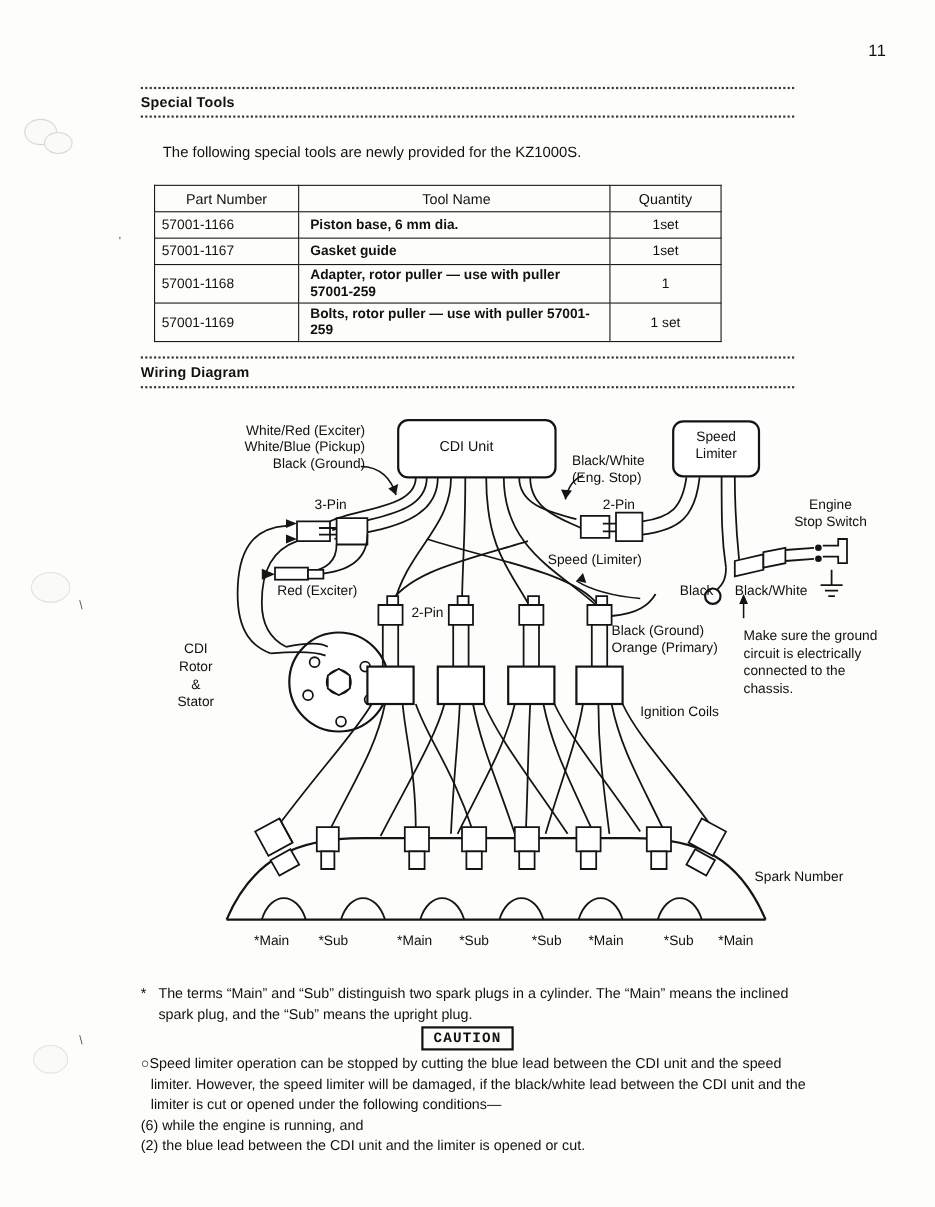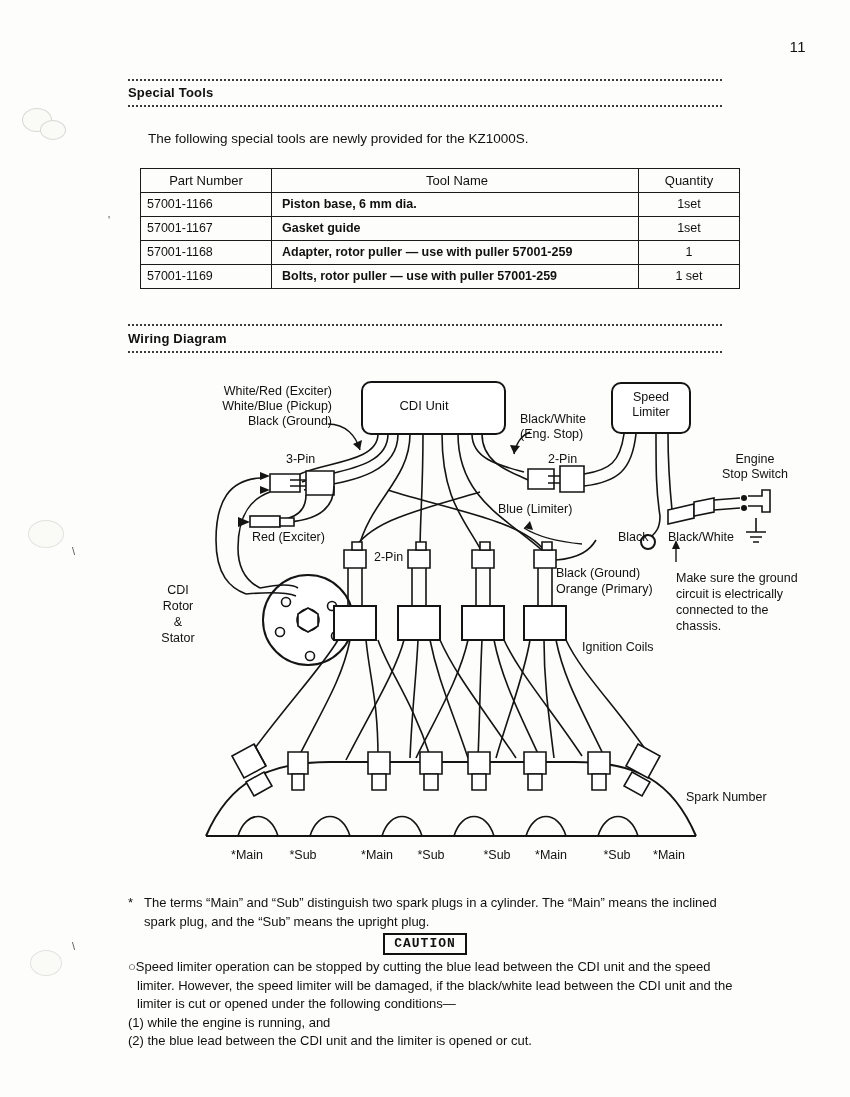--- a/index.html
+++ b/index.html
@@ -48,21 +48,21 @@
     position: absolute;
     left: 148px;
     top: 131px;
     font-size: 13.5px;
   }
   
   table.tools {
     position: absolute;
     left: 140px;
     top: 168px;
-    width: 600px;
+    width: 516px;
     border-collapse: collapse;
     font-size: 12.5px;
   }
   table.tools th, table.tools td {
     border: 1px solid #1a1a1a;
     padding: 2px 6px;
     height: 19px;
     line-height: 15px;
   }
   table.tools th {
@@ -369,21 +369,21 @@
     <div class="dlabel r" style="left:66px;top:14px;width:146px;"><span>White/Red (Exciter)
 White/Blue (Pickup)
 Black (Ground)</span></div>
     <div class="dlabel c" style="left:252px;top:28px;width:104px;font-size:13px;"><span>CDI Unit</span></div>
     <div class="dlabel c" style="left:496px;top:20px;width:70px;"><span>Speed
 Limiter</span></div>
     <div class="dlabel" style="left:400px;top:42px;width:110px;"><span>Black/White
 (Eng. Stop)</span></div>
     <div class="dlabel" style="left:166px;top:82px;"><span>3-Pin</span></div>
     <div class="dlabel" style="left:428px;top:82px;"><span>2-Pin</span></div>
-    <div class="dlabel" style="left:378px;top:132px;"><span>Blue (Limiter)</span></div>
+    <div class="dlabel" style="left:378px;top:132px;"><span>Speed (Limiter)</span></div>
     <div class="dlabel c" style="left:588px;top:82px;width:94px;"><span>Engine
 Stop Switch</span></div>
     <div class="dlabel" style="left:132px;top:160px;"><span>Red (Exciter)</span></div>
     <div class="dlabel" style="left:498px;top:160px;"><span>Black</span></div>
     <div class="dlabel" style="left:548px;top:160px;"><span>Black/White</span></div>
     <div class="dlabel c" style="left:18px;top:212px;width:80px;line-height:16px;"><span>CDI
 Rotor
 &amp;
 Stator</span></div>
     <div class="dlabel" style="left:254px;top:180px;"><span>2-Pin</span></div>
@@ -409,17 +409,17 @@
   <div class="footnote">
     <span class="star">*</span>
     <span class="ftext">The terms “Main” and “Sub” distinguish two spark plugs in a cylinder.  The “Main” means the inclined spark plug, and the “Sub” means the upright plug.</span>
   </div>
 
   <div class="caution-wrap">
     <span class="caution">CAUTION</span>
   </div>
   <div class="caution-body">
     <p class="cb-hang">○Speed limiter operation can be stopped by cutting the blue lead between the CDI unit and the speed limiter.  However, the speed limiter will be damaged, if the black/white lead between the CDI unit and the limiter is cut or opened under the following conditions—</p>
-    <p class="numbered">(1)   while the engine is running, and</p>
+    <p class="numbered">(6)   while the engine is running, and</p>
     <p class="numbered">(2)   the blue lead between the CDI unit and the limiter is opened or cut.</p>
   </div>
 
 </div>
 
 </body></html>

